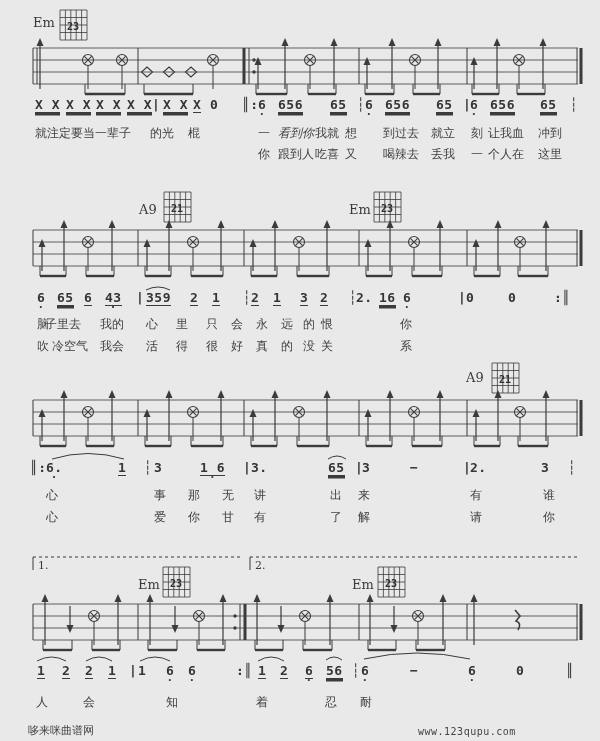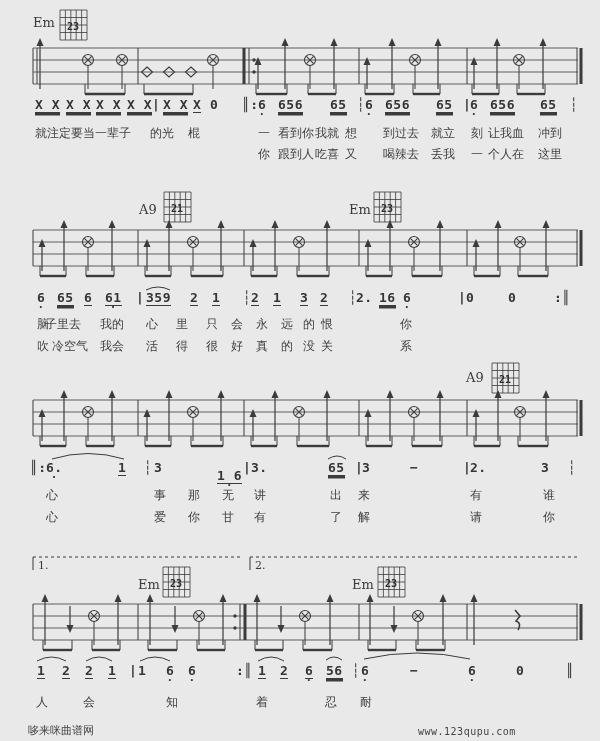--- a/index.html
+++ b/index.html
@@ -477,21 +477,21 @@
       <span class="it db" style="left: 470px;">6</span>
       <span class="it u2 db" style="left: 490px;">656</span>
       <span class="it u2 db" style="left: 540px;">65</span>
       <span class="it" style="left: 570px;">┆</span>
     </div>
   <div class="row lyr" style="top:125px">
       <span class="it" style="left: 35px;">就注定要当一辈子</span>
       <span class="it" style="left: 150px;">的光</span>
       <span class="it" style="left: 188px;">棍</span>
       <span class="it" style="left: 258px;">一</span>
-      <span class="it" style="left: 278px;">看到你</span>
+      <span class="it" style="left: 278px; font-style: italic;">看到你</span>
       <span class="it" style="left: 315px;">我就</span>
       <span class="it" style="left: 345px;">想</span>
       <span class="it" style="left: 383px;">到过去</span>
       <span class="it" style="left: 431px;">就立</span>
       <span class="it" style="left: 471px;">刻</span>
       <span class="it" style="left: 488px;">让我血</span>
       <span class="it" style="left: 538px;">冲到</span>
     </div>
   <div class="row lyr" style="top:146px">
       <span class="it" style="left: 258px;">你</span>
@@ -502,21 +502,21 @@
       <span class="it" style="left: 431px;">丢我</span>
       <span class="it" style="left: 471px;">一</span>
       <span class="it" style="left: 488px;">个人在</span>
       <span class="it" style="left: 538px;">这里</span>
     </div>
 
   <div class="row num" style="top:290px">
       <span class="it db" style="left: 37px;">6</span>
       <span class="it u2 db" style="left: 57px;">65</span>
       <span class="it u1" style="left: 84px;">6</span>
-      <span class="it u1 db" style="left: 105px;">61</span>
+      <span class="it u1 db" style="left: 105px;">43</span>
       <span class="it" style="left: 136px;">|</span>
       <span class="it u1" style="left: 146px;">359</span>
       <span class="it u1" style="left: 190px;">2</span>
       <span class="it u1" style="left: 212px;">1</span>
       <span class="it" style="left: 243px;">┆</span>
       <span class="it u1" style="left: 251px;">2</span>
       <span class="it u1" style="left: 273px;">1</span>
       <span class="it u1" style="left: 300px;">3</span>
       <span class="it u1" style="left: 320px;">2</span>
       <span class="it" style="left: 349px;">┆</span>
@@ -556,21 +556,21 @@
       <span class="it" style="left: 321px;">关</span>
       <span class="it" style="left: 400px;">系</span>
     </div>
 
   <div class="row num" style="top:460px">
       <span class="it" style="left: 30px;">║:</span>
       <span class="it db" style="left: 46px;">6.</span>
       <span class="it u1" style="left: 118px;">1</span>
       <span class="it" style="left: 144px;">┆</span>
       <span class="it" style="left: 154px;">3</span>
-      <span class="it u1 db" style="left: 217px; margin-top: 8px;">1 6</span>
+      <span class="it u1 db" style="left: 200px;">1 6</span>
       <span class="it" style="left: 243px;">|</span>
       <span class="it" style="left: 251px;">3.</span>
       <span class="it u2" style="left: 328px;">65</span>
       <span class="it" style="left: 355px;">|</span>
       <span class="it" style="left: 362px;">3</span>
       <span class="it" style="left: 410px;">−</span>
       <span class="it" style="left: 463px;">|</span>
       <span class="it" style="left: 470px;">2.</span>
       <span class="it" style="left: 541px;">3</span>
       <span class="it" style="left: 568px;">┆</span>

